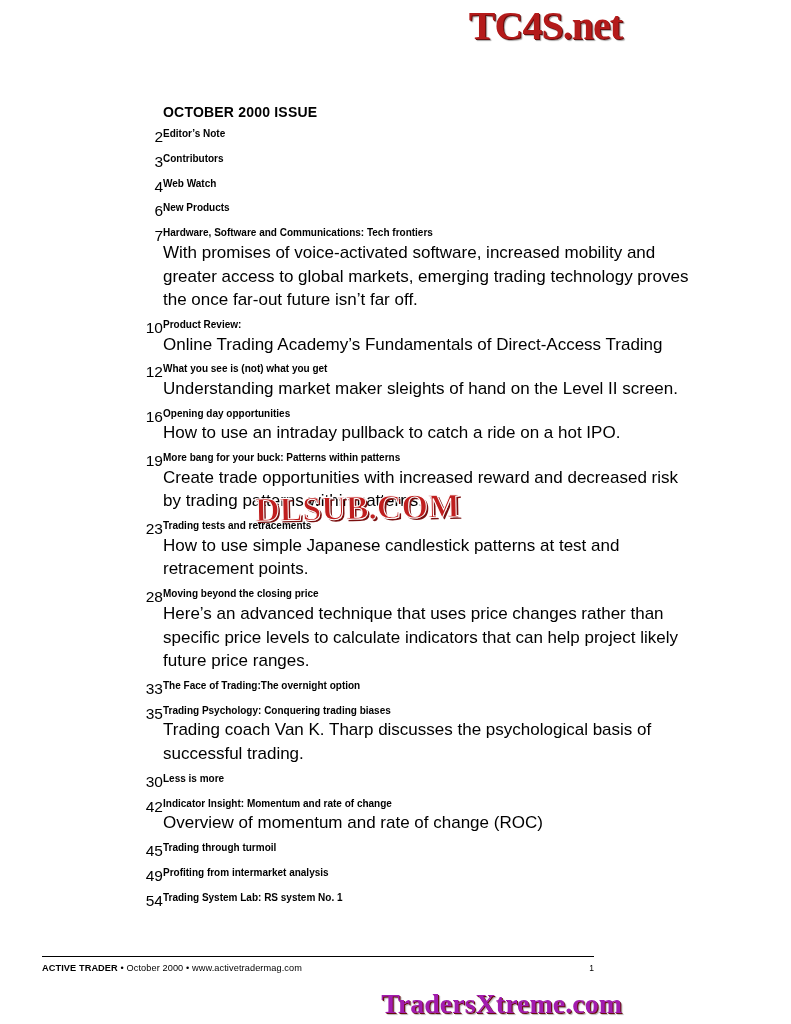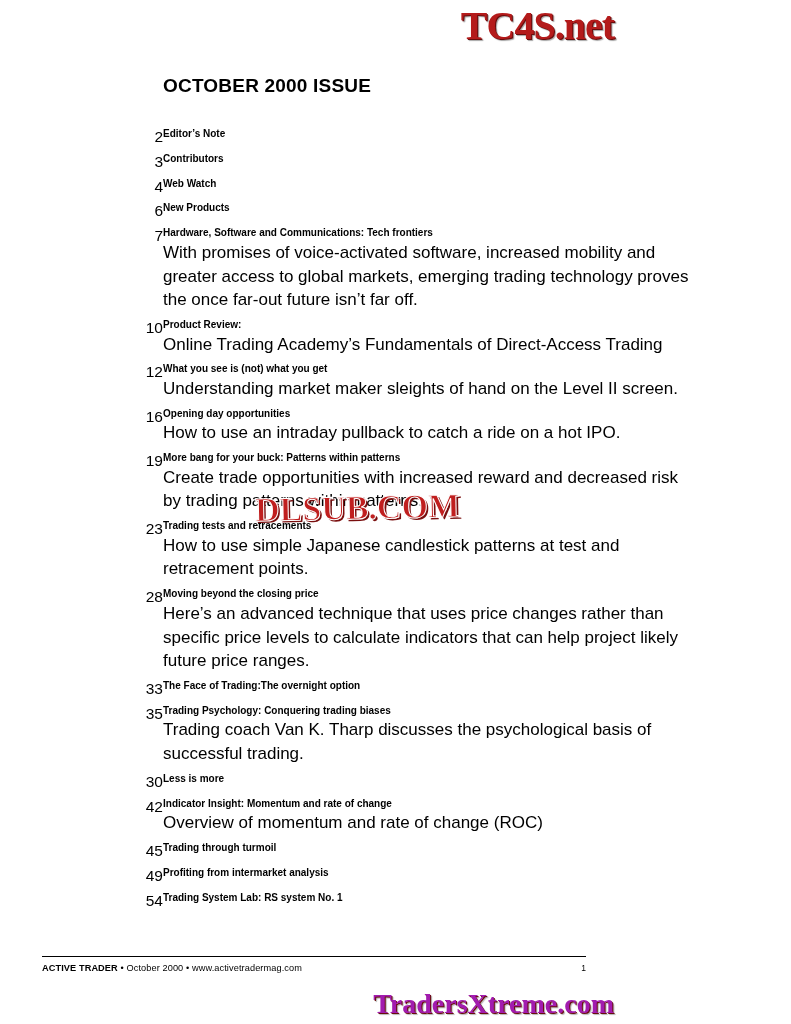--- a/index.html
+++ b/index.html
@@ -12,20 +12,21 @@
     background: #ffffff;
     font-family: "Liberation Sans", sans-serif;
     color: #000000;
     position: relative;
     overflow: hidden;
   }
   .page {
     position: relative;
     width: 628px;
     height: 1024px;
+    padding-left: 8px;
   }
 
   
   .wm-top {
     position: absolute;
     top: 6px;
     right: 14px;
     font-family: "Liberation Serif", serif;
     font-weight: bold;
     font-size: 40px;
@@ -61,23 +62,23 @@
     -webkit-text-stroke: 1px #ffffff;
     text-shadow: 2px 2px 0 #7a0f0f;
     transform: rotate(-1.2deg);
     z-index: 5;
     white-space: nowrap;
   }
 
   
   .doc-title {
     position: absolute;
-    top: 75px;
+    top: 104px;
     left: 163px;
-    font-size: 19px;
+    font-size: 14px;
     font-weight: bold;
     letter-spacing: 0.2px;
   }
 
   
   .toc {
     position: absolute;
     top: 128px;
     left: 95px;
     width: 620px;

